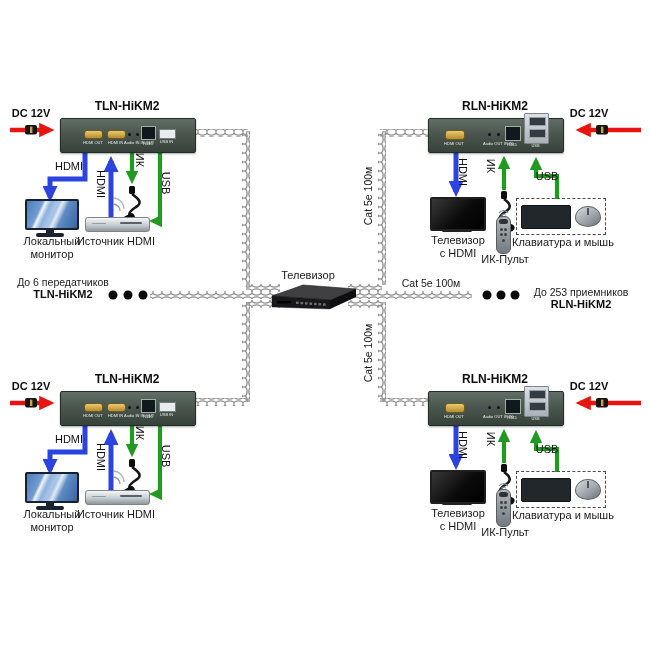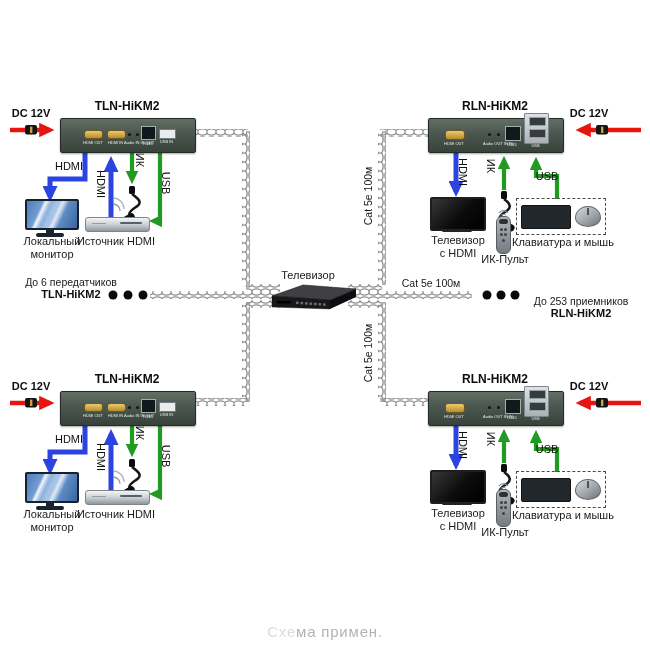--- a/index.html
+++ b/index.html
@@ -343,31 +343,28 @@
       <div class="abs kb" style="left:4px;top:6px;width:48px;height:22px"></div>
       <div class="abs mouse" style="left:58px;top:7px;width:24px;height:19px">
         <div class="abs mline" style="left:11px;top:1px;width:1.6px;height:7px"></div>
       </div>
     </div>
     <div class="abs lbl" style="left:512px;top:236px;width:96px">Клавиатура и мышь</div>
   </div>
 
   <div class="abs lbl" style="left:262px;top:269px;width:92px;font-size:11px">Телевизор</div>
 
-  <div class="abs" style="left:12px;top:276px;width:118px">
+  <div class="abs" style="left:4px;top:276px;width:118px">
     <div class="note1">До 6 передатчиков</div>
     <div class="note2">TLN-HiKM2</div>
   </div>
 
-  <div class="abs" style="left:518px;top:295px;width:126px">
+  <div class="abs" style="left:518px;top:286px;width:126px">
     <div class="note1">До 253 приемников</div>
     <div class="note2">RLN-HiKM2</div>
   </div>
 
   <div class="abs note1" style="left:396px;top:277px;width:70px">Cat 5e 100м</div>
   <div class="abs note1 rotm90" style="left:333px;top:190px;width:70px">Cat 5e 100м</div>
   <div class="abs note1 rotm90" style="left:333px;top:347px;width:70px">Cat 5e 100м</div>
 
-  <div id="footer" class="abs" style="left:0;top:623px;width:650px">
-    <span style="opacity:.3">Схе</span><span style="opacity:.65">ма примен.</span>
-  </div>
 
 </div>
 
 </body></html>

